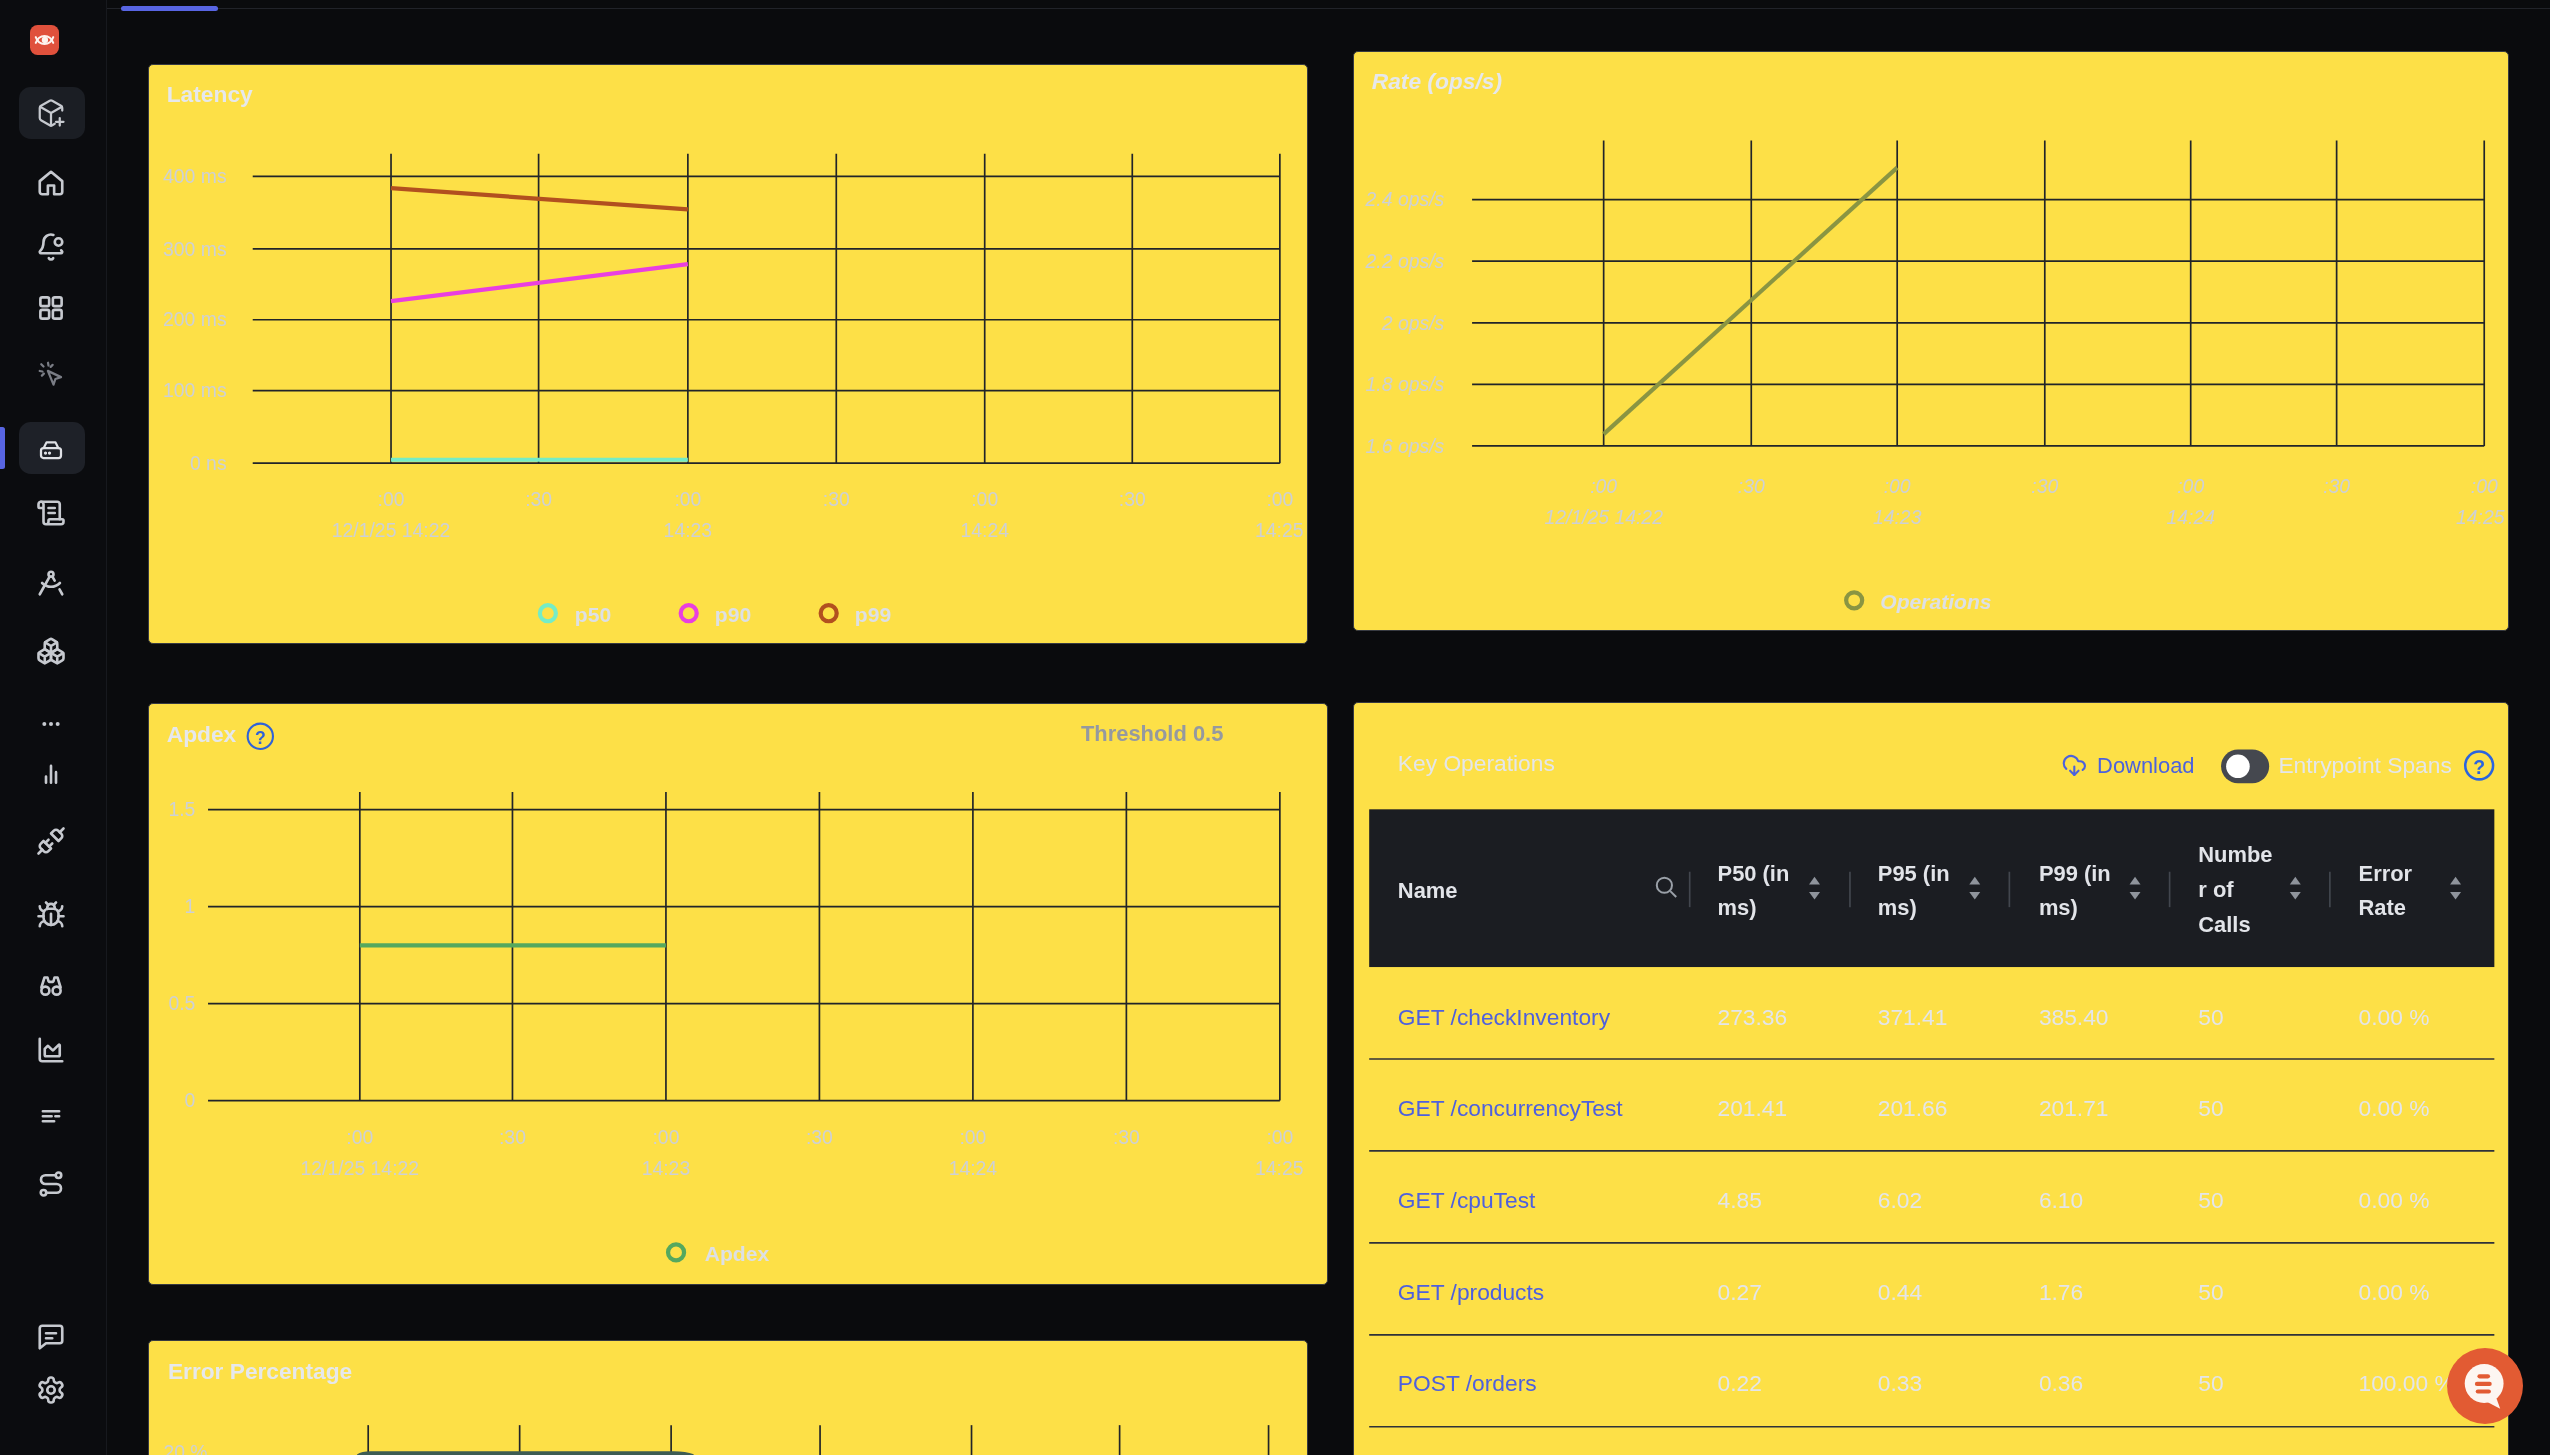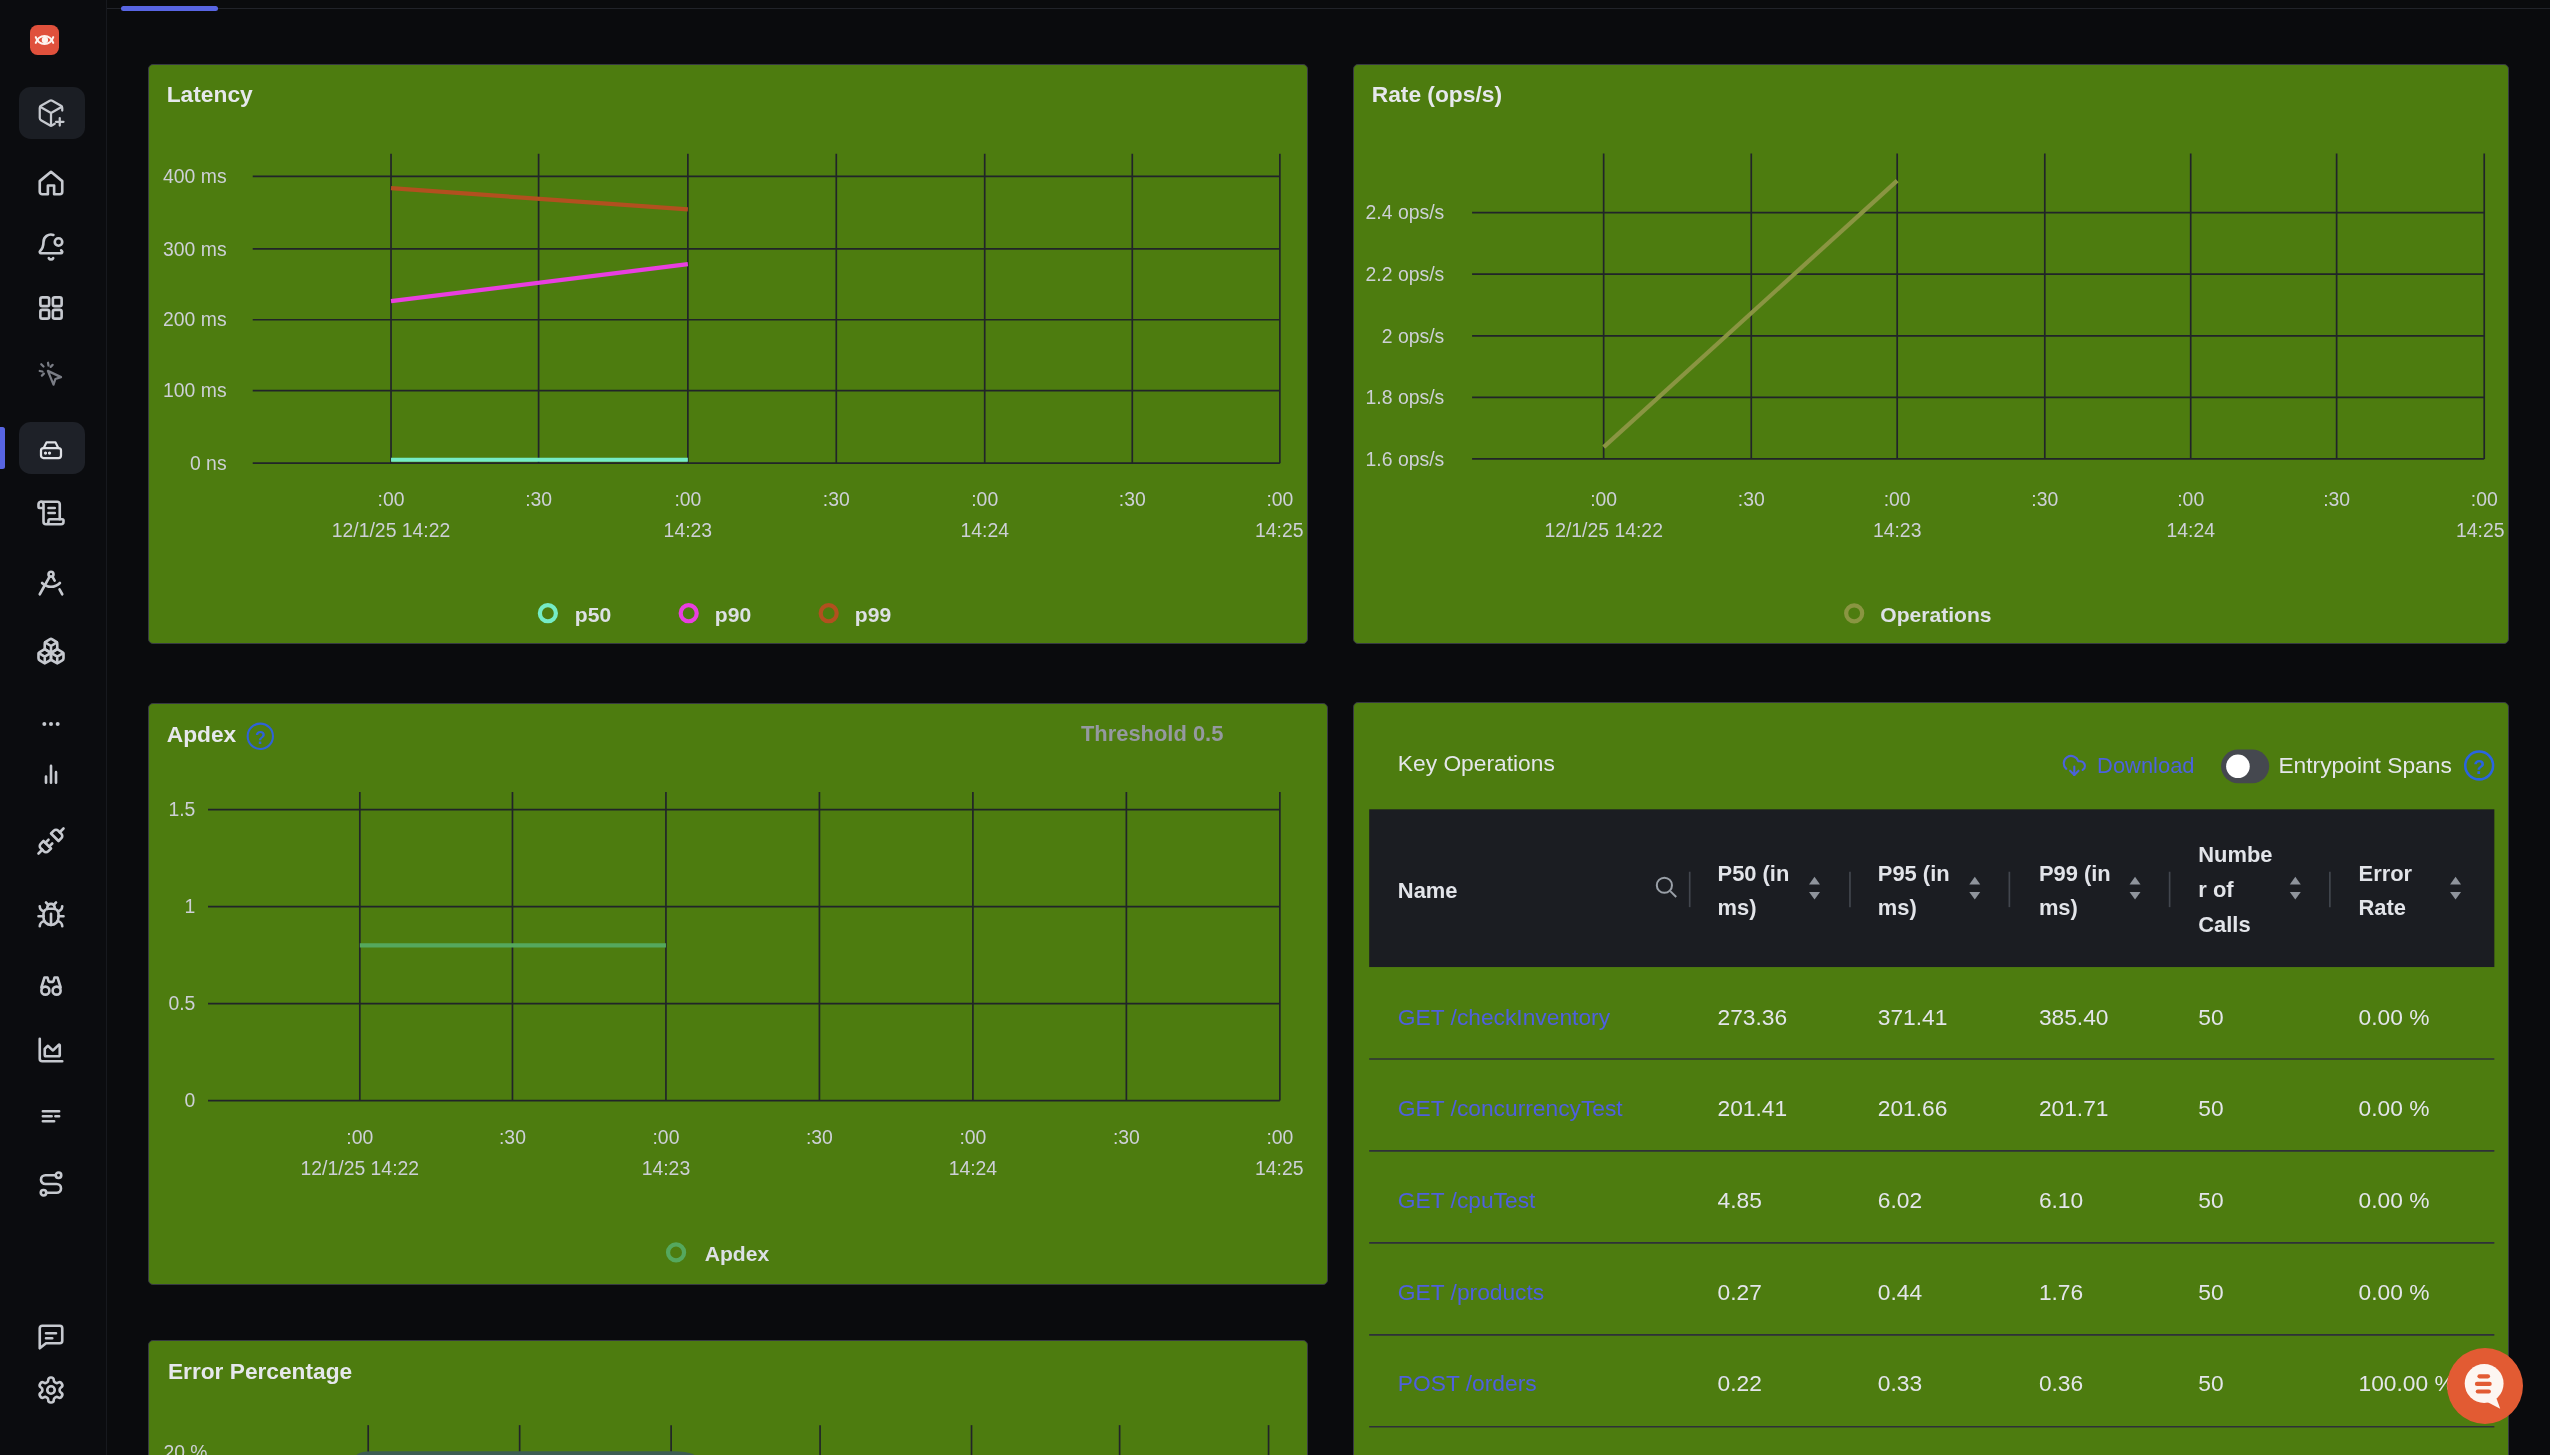--- a/index.html
+++ b/index.html
@@ -1,19 +1,19 @@
 <!DOCTYPE html>
 <html style="font-size:13.5px"><head>
 <meta charset="utf-8">
 <style>
 * { margin:0; padding:0; box-sizing:border-box; }
 html,body { background:#08090b; font-family:"Liberation Sans",sans-serif; -webkit-font-smoothing:antialiased; }
 #page { position:relative; width:2550px; height:1456px; overflow:hidden; background:#0a0b0d; }
 .abs { position:absolute; }
-.panel { position:absolute; background:#4d7c0f; border:1.7px solid #373a41; border-radius:5px; }
+.panel { position:absolute; background:#fde047; border:1.7px solid #373a41; border-radius:5px; }
 svg text { font-family:"Liberation Sans",sans-serif; }
 .glab { fill:#cdd0d6; font-size:23px; }
 .gtitle { fill:#e6e8ec; font-size:27px; font-weight:bold; }
 .gleg { fill:#dde0e5; font-size:25px; font-weight:bold; }
 </style>
 </head>
 <body>
 <div id="page">
 
 <div class="abs" style="left:107px;top:7.6px;width:2443px;height:1.7px;background:#212329;"></div>
@@ -174,21 +174,21 @@
 <circle cx="473" cy="650" r="9.5" stroke="#75ecc6"></circle>
 <circle cx="640" cy="650" r="9.5" stroke="#e93fe0"></circle>
 <circle cx="806" cy="650" r="9.5" stroke="#b2501f"></circle>
 </g>
 <text class="gleg" x="505" y="660">p50</text>
 <text class="gleg" x="671" y="660">p90</text>
 <text class="gleg" x="837" y="660">p99</text>
 </svg>
 </div>
 
-<div class="panel" style="left:1353px;top:64px;width:1156px;height:580px;">
+<div class="panel" style="left:1353px;top:51px;width:1156px;height:580px;font-style:italic;">
 <svg width="1153" height="577" viewBox="0 0 1367 684">
 <text class="gtitle" x="21" y="44">Rate (ops/s)</text>
 <g stroke="#212429" stroke-width="2">
 <line x1="296" y1="105" x2="296" y2="467"></line>
 <line x1="471" y1="105" x2="471" y2="467"></line>
 <line x1="644" y1="105" x2="644" y2="467"></line>
 <line x1="819" y1="105" x2="819" y2="467"></line>
 <line x1="992" y1="105" x2="992" y2="467"></line>
 <line x1="1165" y1="105" x2="1165" y2="467"></line>
 <line x1="1340" y1="105" x2="1340" y2="467"></line>

